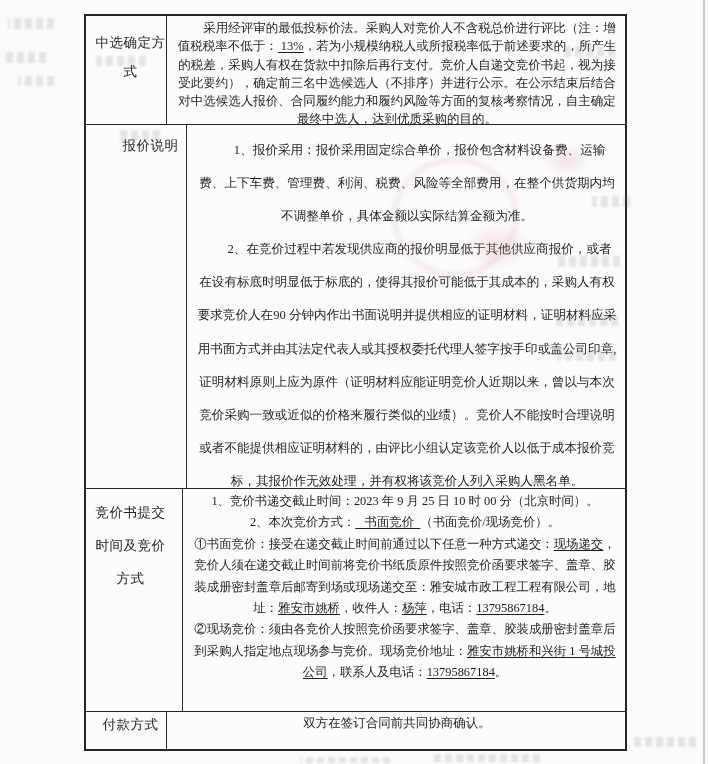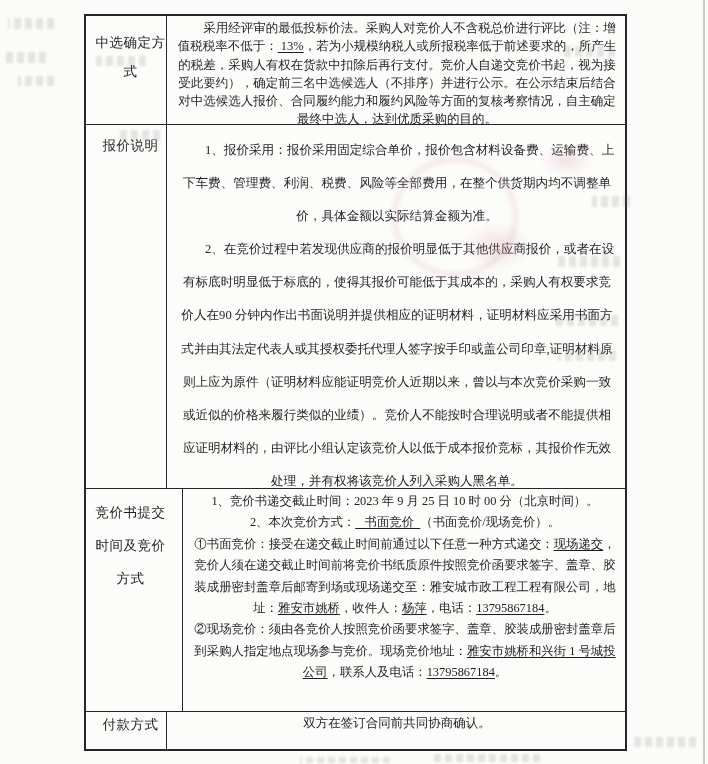--- a/index.html
+++ b/index.html
@@ -11,21 +11,21 @@
   }
   
   .doc-table{
     position:absolute;left:84px;top:14px;width:543px;height:737px;
     box-sizing:border-box;border:2px solid #262626;
     display:flex;flex-direction:column;background:rgba(255,255,255,0.35);
   }
   .row{display:flex;box-sizing:border-box;border-top:1.5px solid #262626;}
   .row:first-child{border-top:none;}
   .r1{height:108px;}
-  .r2{height:364px;}
+  .r2{height:364px;padding-left:20px;}
   .r3{height:235px;}
   .r4{flex:1;}
   .cell{box-sizing:border-box;text-align:center;}
   .label{
     width:80px;flex:0 0 80px;font-weight:normal;font-size:13.5px;
     letter-spacing:0.5px;word-break:break-all;
   }
   .content{flex:1;border-left:1.5px solid #262626;word-break:break-all;}
   .r1 .label{padding:12px 0 0 9px;line-height:29px;}
   .r2 .label{padding:6px 0 0 9px;line-height:29px;}

